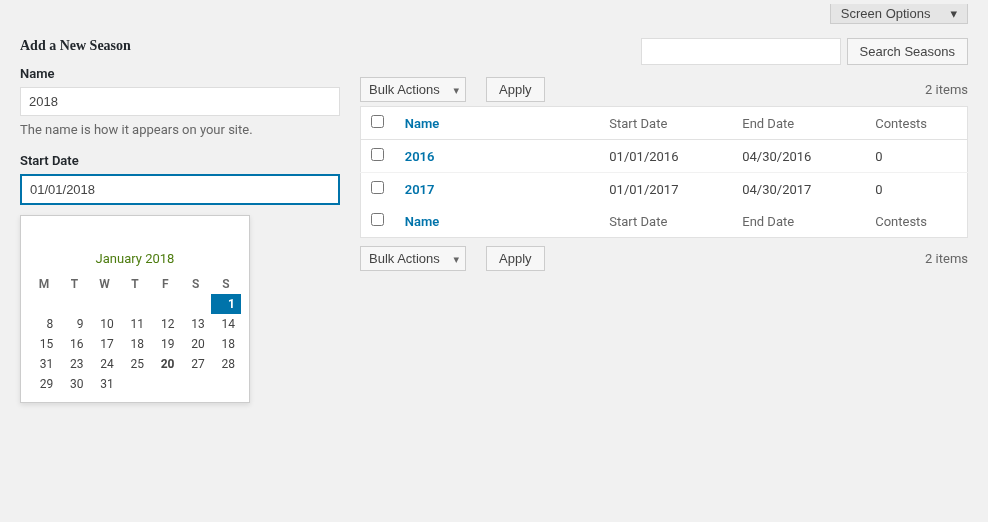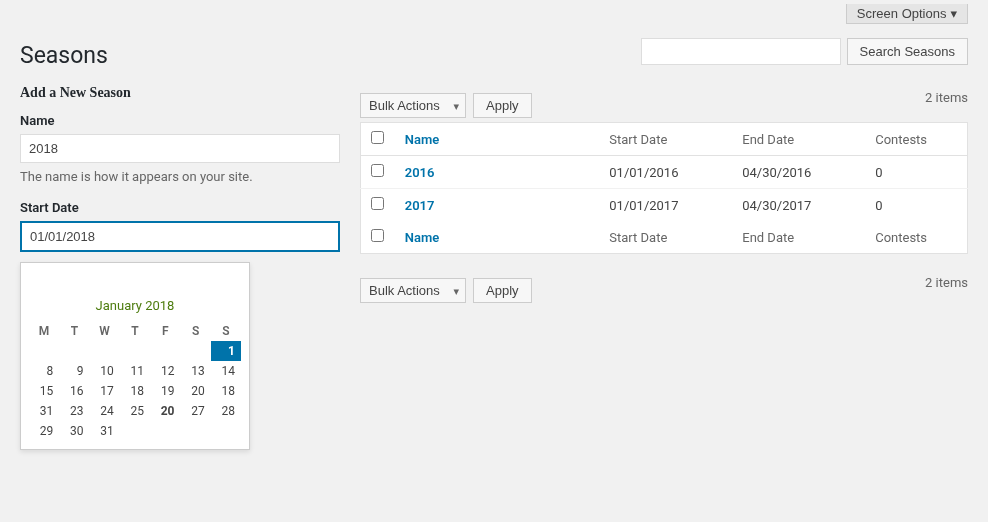--- a/index.html
+++ b/index.html
@@ -27,21 +27,21 @@
     }
     .screen-options-btn {
       background: #e5e5e5;
       border: 1px solid #ccc;
       border-top: none;
       padding: 2px 10px;
       font-size: 13px;
       cursor: pointer;
       display: flex;
       align-items: center;
-      gap: 4px;
+      gap: 20px;
       color: #444;
     }
 
     
     .main-content {
       padding: 10px 20px 20px 20px;
       display: flex;
       gap: 0;
     }
 
@@ -177,22 +177,21 @@
     
     .toolbar {
       display: flex;
       align-items: center;
       justify-content: space-between;
       margin-bottom: 4px;
     }
     .toolbar-left {
       display: flex;
       align-items: center;
-      gap: 7px;
-      margin-top: 16px;
+      gap: 20px;
     }
     .apply-btn {
       padding: 4px 12px;
       background: #f7f7f7;
       border: 1px solid #ccc;
       cursor: pointer;
       font-size: 13px;
       color: #444;
     }
     .item-count {
@@ -285,21 +284,20 @@
     <button class="screen-options-btn">
       <span>Screen Options</span>
       <span>▾</span>
     </button>
   </div>
 
   <div class="main-content">
 
     <div class="left-panel">
 
-      <h1 class="page-title">Seasons</h1>
 
       <div>
         <h2 class="add-season-title">Add a New Season</h2>
 
         <label class="form-label">Name</label>
         <input class="form-input" type="text" value="2018" style="">
         <p class="form-hint">The name is how it appears on your site.</p>
 
         <label class="start-date-label">Start Date</label>
         <input class="start-date-input" type="text" value="01/01/2018" style="">

